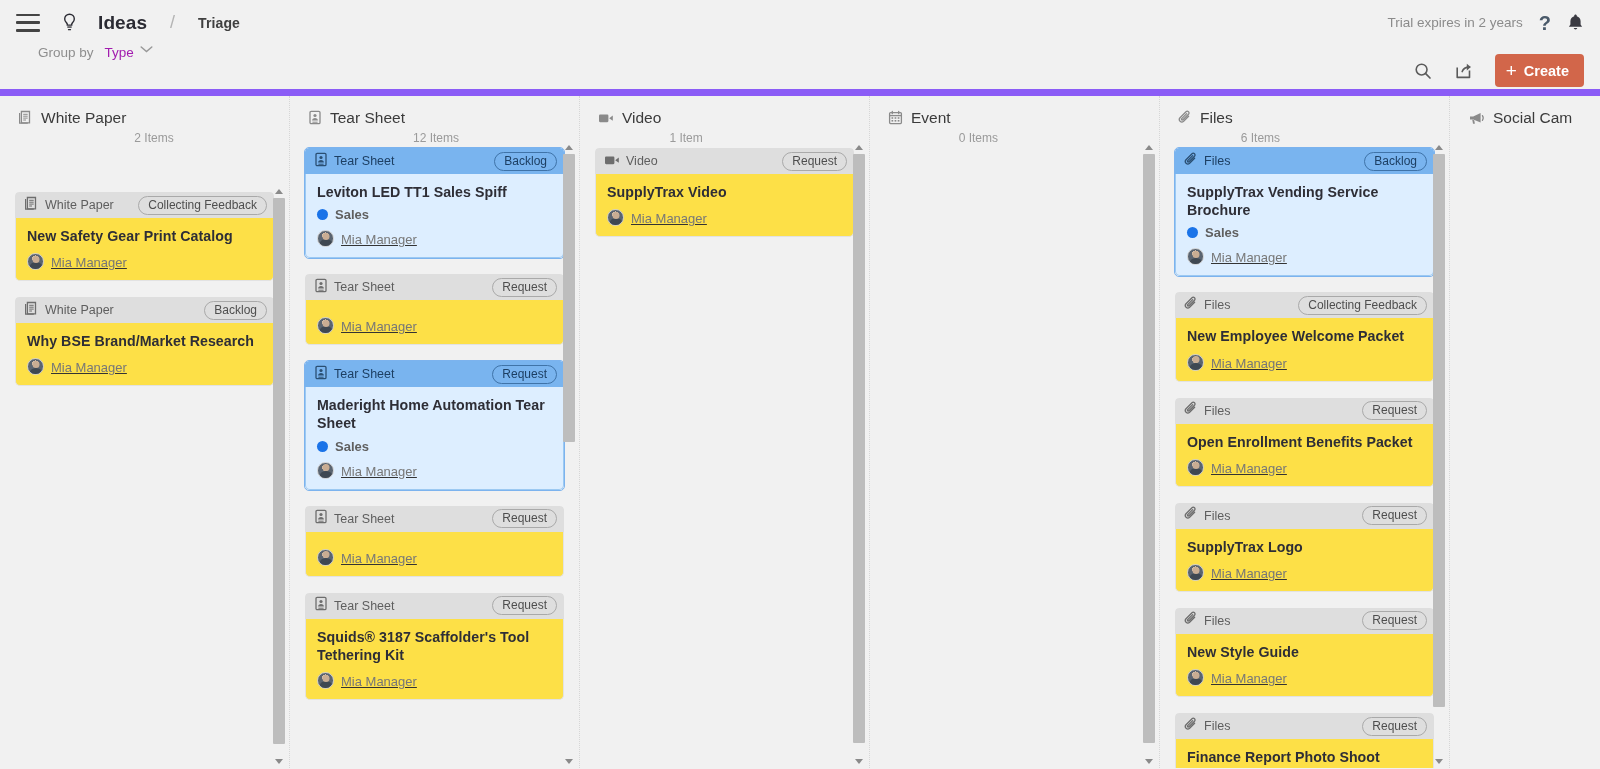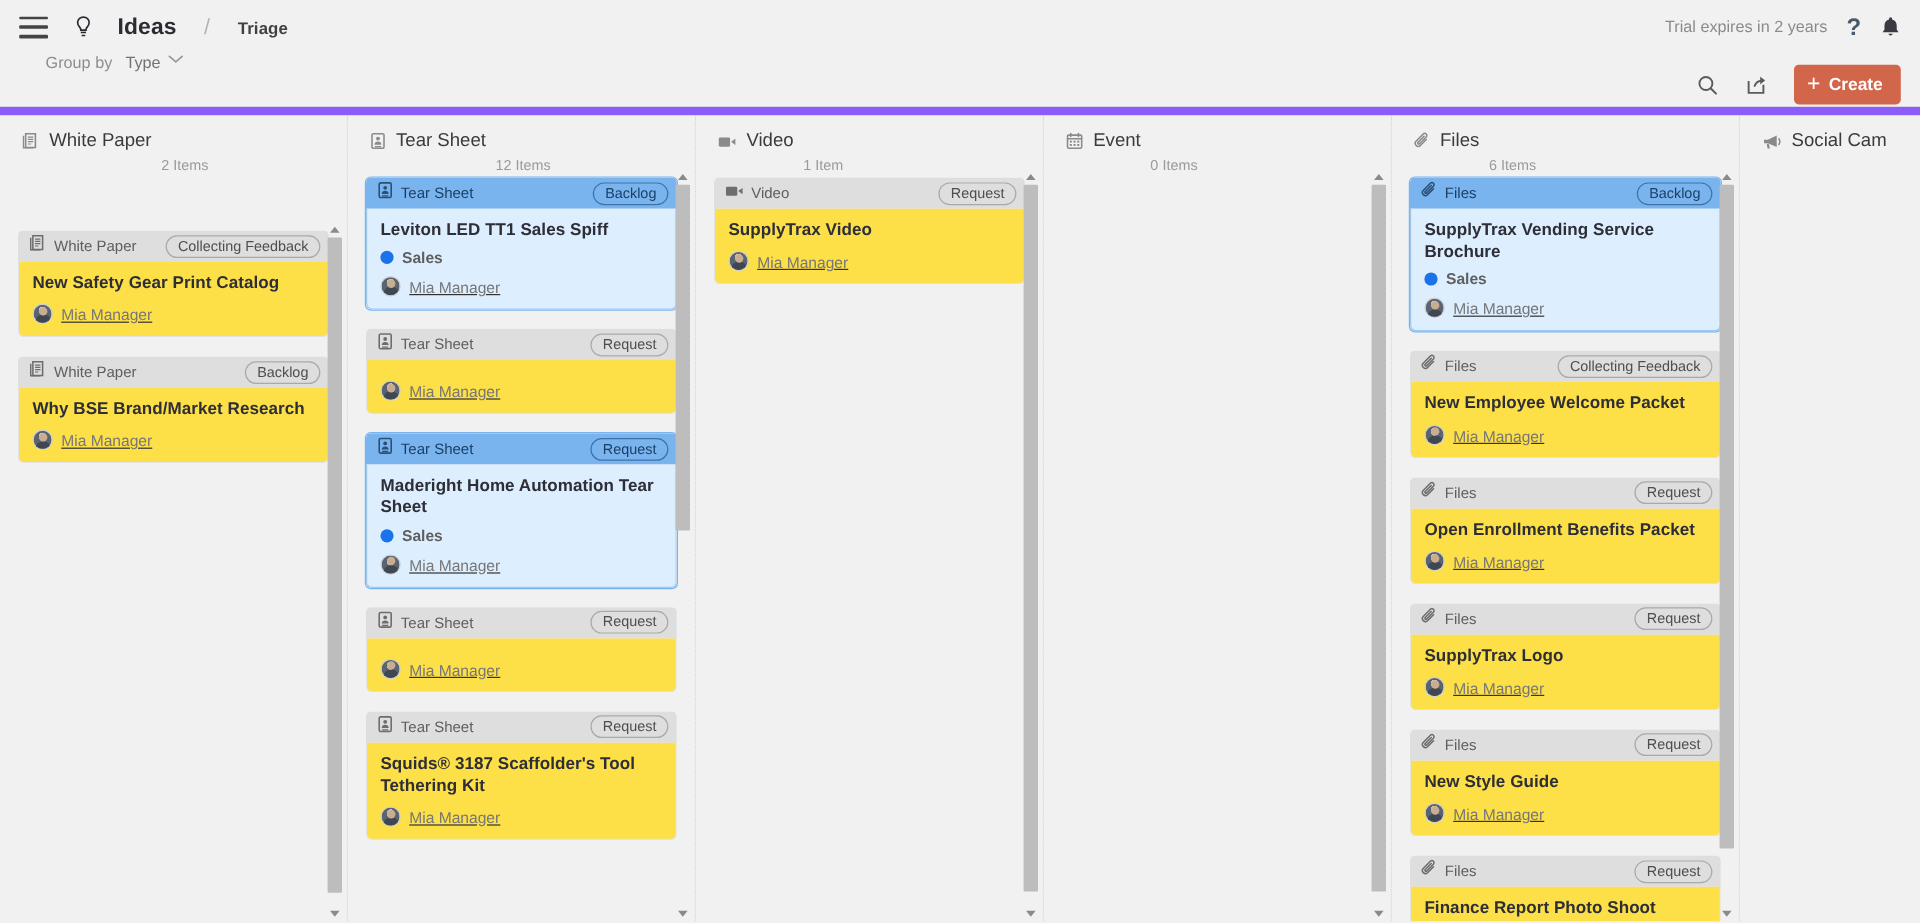--- a/index.html
+++ b/index.html
@@ -46,21 +46,21 @@
   
   .subbar {
     position: relative;
     height: 51px;
     background: #f1f1f1;
     border-bottom: 7px solid #8b5cf6;
     display: flex; align-items: flex-start;
     padding: 0 16px 0 38px;
   }
   .groupby-label { font-size: 13.5px; color: #8e8e8e; margin-right: 11px; }
-  .groupby-value { font-size: 13.5px; color: #737373; margin-right: 6px; cursor:pointer; }
+  .groupby-value { font-size: 13.5px; color: #a21caf; margin-right: 6px; cursor:pointer; }
   .chev-down { cursor: pointer; line-height: 0; }
 
   .subbar-right {
     position: absolute; right: 16px; top: 0; height: 51px;
     display: flex; align-items: center; gap: 22px;
   }
   .icon-btn { cursor: pointer; line-height: 0; display: flex; align-items: center; }
   .create-btn {
     background: #d2664a;
     color: #fff;

